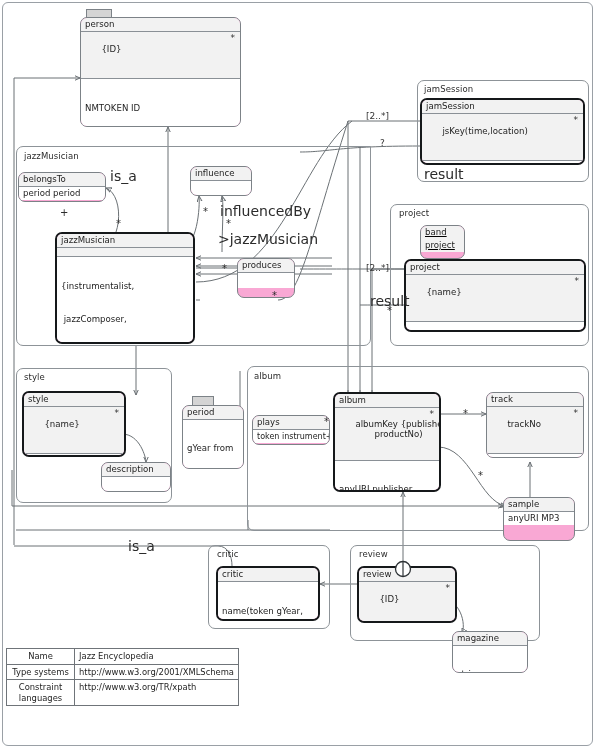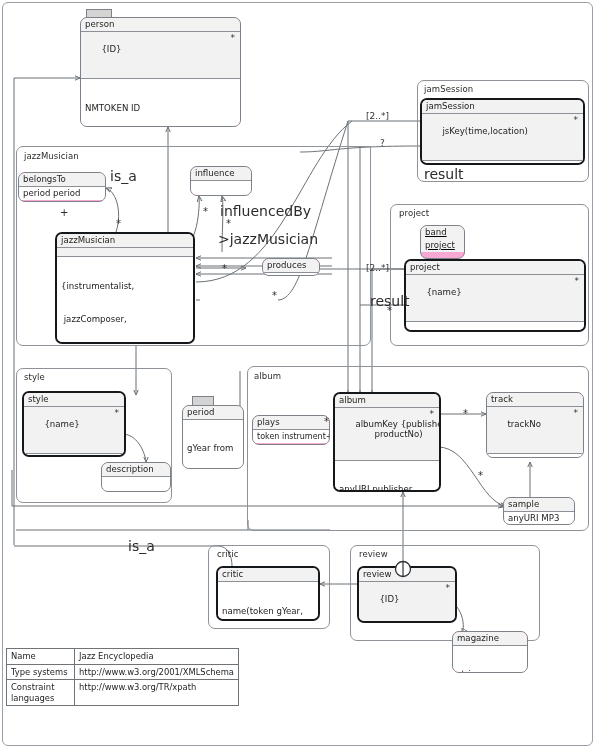--- a/index.html
+++ b/index.html
@@ -82,21 +82,21 @@
     background:#fff;
     font-size:8.4px;
   }
   .info-tbl td{
     border:1px solid #6f7479;
     padding:2px 4px;
     color:#1d1d1d;
     vertical-align:top;
     line-height:10.5px;
   }
-  .info-tbl td.k{width:62px;}
+  .info-tbl td.k{width:62px;text-align:center;}
   svg.wires{position:absolute;left:0;top:0;width:597px;height:750px;pointer-events:none;}
   svg.wires line, svg.wires path, svg.wires polyline{
     fill:none;stroke:#6b7175;stroke-width:1;
   }
 </style>
 </head>
 <body>
 
 <div id="canvas">
 
@@ -229,21 +229,21 @@
     <div class="row attrs" style="padding-top:2px;padding-bottom:2px;">
       <div>{instrumentalist,</div>
       <div> jazzComposer,</div>
       
       
       
     </div>
 
   </div>
 
-  <div class="ent" style="left:262px;top:258px;width:58px;height:18px;">
+  <div class="ent" style="left:237px;top:258px;width:58px;height:40px;">
     <div class="row hdr">produces</div>
     <div class="row attrs last" style="height:15px;"></div>
   </div>
 
   <div class="ent bold" style="left:420px;top:98px;width:165px;height:67px;">
     <div class="row hdr">jamSession</div>
     <div class="row key">
       <span>jsKey(time,location)</span>
       <span class="star">*</span>
     </div>
@@ -328,21 +328,21 @@
       <span>trackNo</span>
       <span class="star">*</span>
     </div>
     <div class="row attrs last" style="font-size:8.2px;">
       
       
       
     </div>
   </div>
 
-  <div class="ent" style="left:503px;top:497px;width:72px;height:28px;">
+  <div class="ent" style="left:503px;top:497px;width:72px;height:44px;">
     <div class="row hdr">sample</div>
     <div class="row attrs last">anyURI MP3</div>
   </div>
 
   <div class="ent bold" style="left:216px;top:566px;width:104px;height:55px;">
     <div class="row hdr">critic</div>
     <div class="row attrs last" style="padding-top:2px;">
       <div>name(token gYear,</div>
       
       

